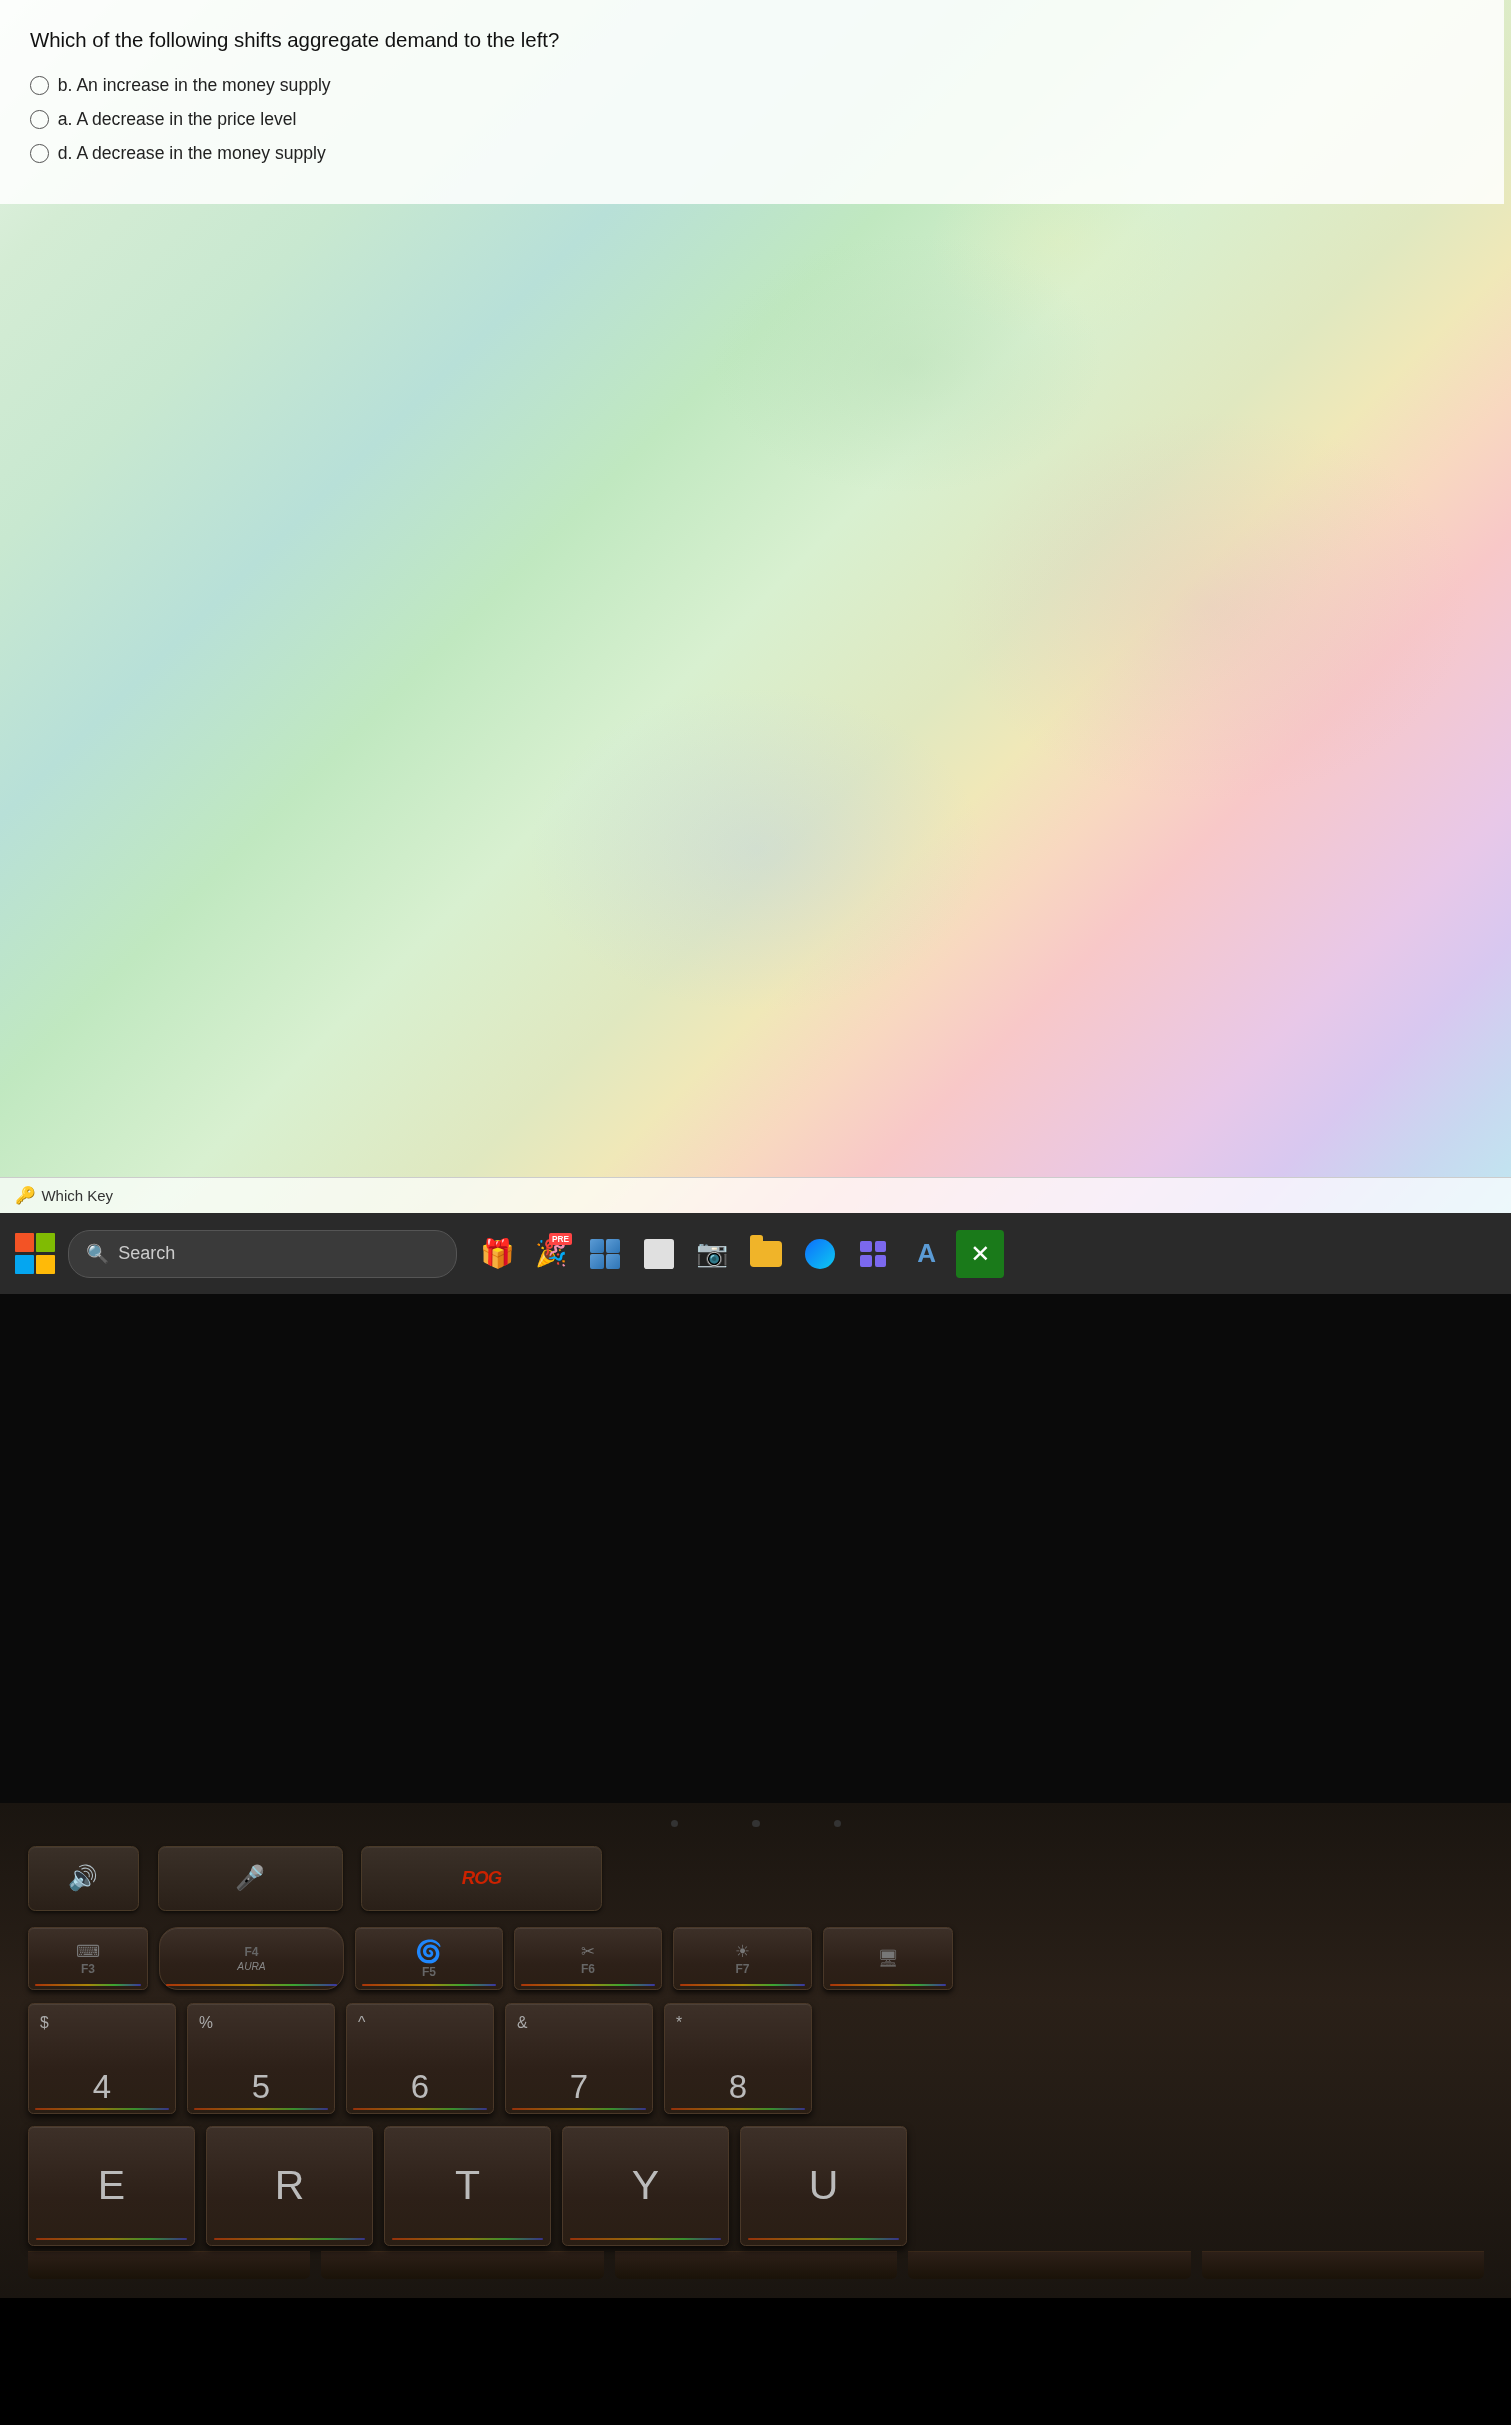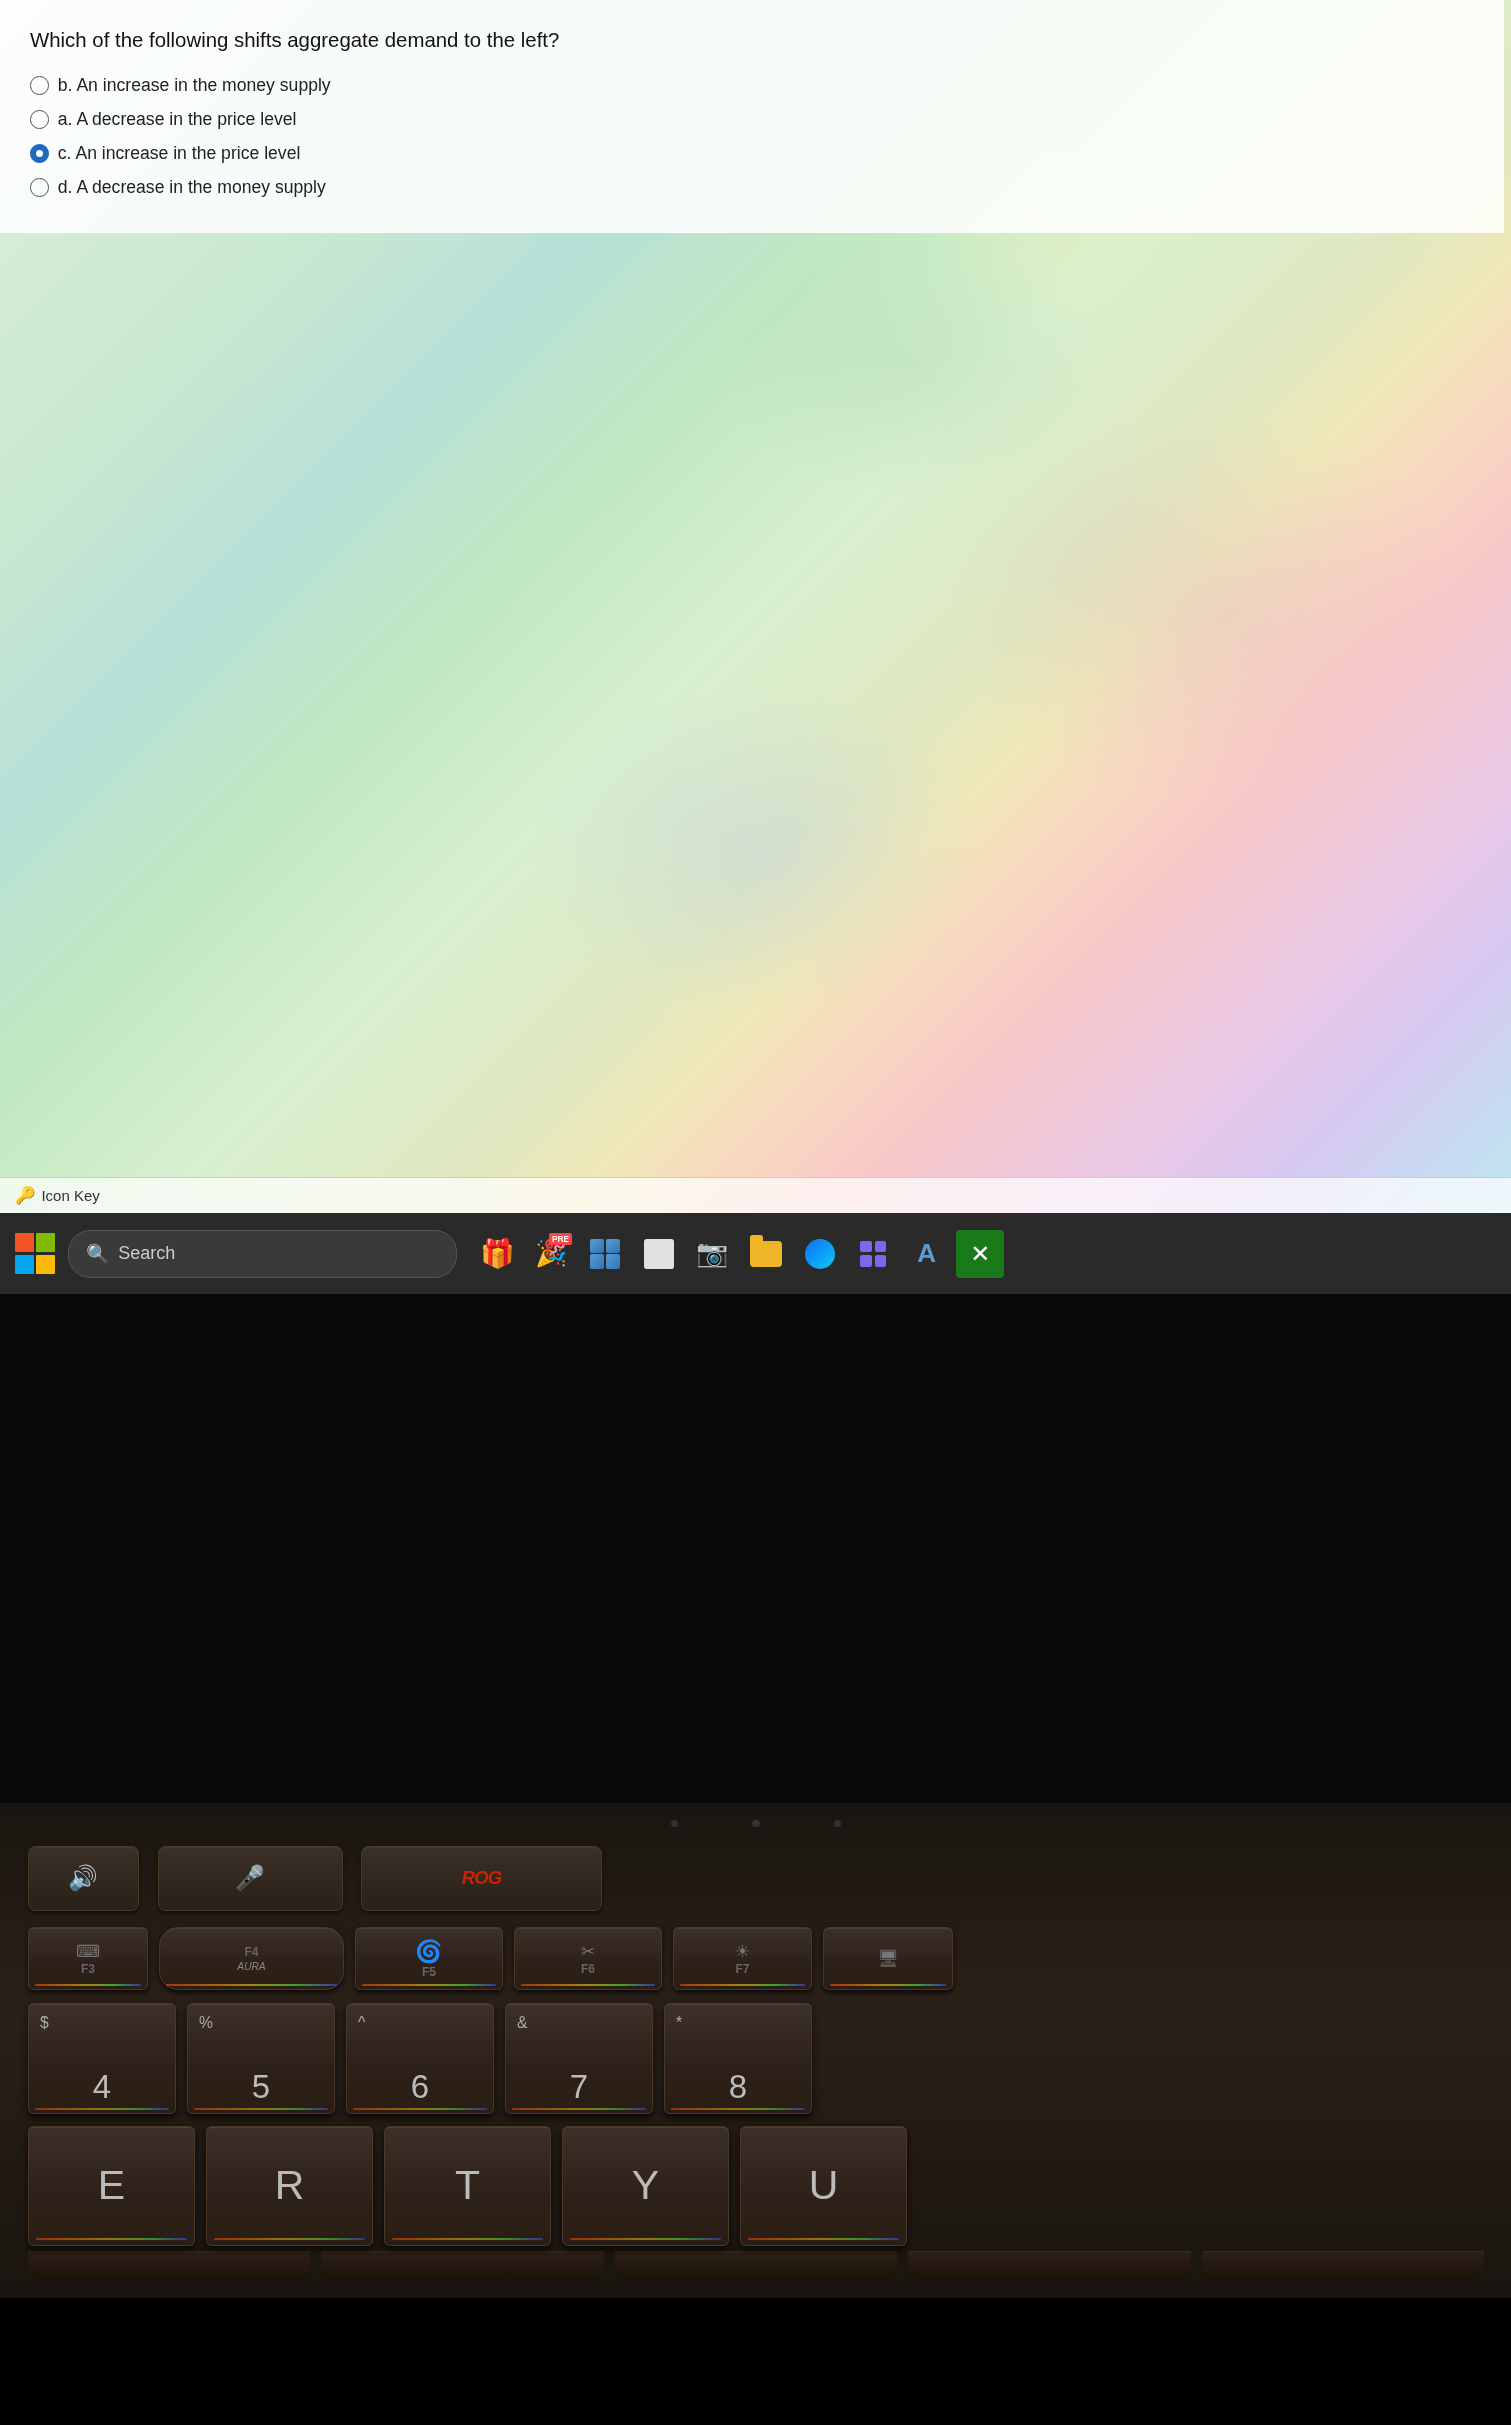--- a/index.html
+++ b/index.html
@@ -469,33 +469,29 @@
     <ul class="answer-options">
       <li class="answer-option">
         <div class="radio-circle"></div>
         <span>b. An increase in the money supply</span>
       </li>
       <li class="answer-option">
         <div class="radio-circle"></div>
         <span>a. A decrease in the price level</span>
       </li>
       <li class="answer-option">
-        <div class="radio-circle selected"></div>
-        <span>c. An increase in the price level</span>
-      </li>
-      <li class="answer-option">
         <div class="radio-circle"></div>
         <span>d. A decrease in the money supply</span>
       </li>
     </ul>
   </div>
 
   <div class="icon-key-bar">
     <span style="font-size:16.7px;">🔑</span>
-    <span>Icon Key</span>
+    <span>Which Key</span>
   </div>
 </div>
 
 <div class="taskbar">
 
   <div class="windows-logo">
     <div class="win-quad" style="background:#f35325;"></div>
     <div class="win-quad" style="background:#80bb03;"></div>
     <div class="win-quad" style="background:#05a6f0;"></div>
     <div class="win-quad" style="background:#ffba08;"></div>

